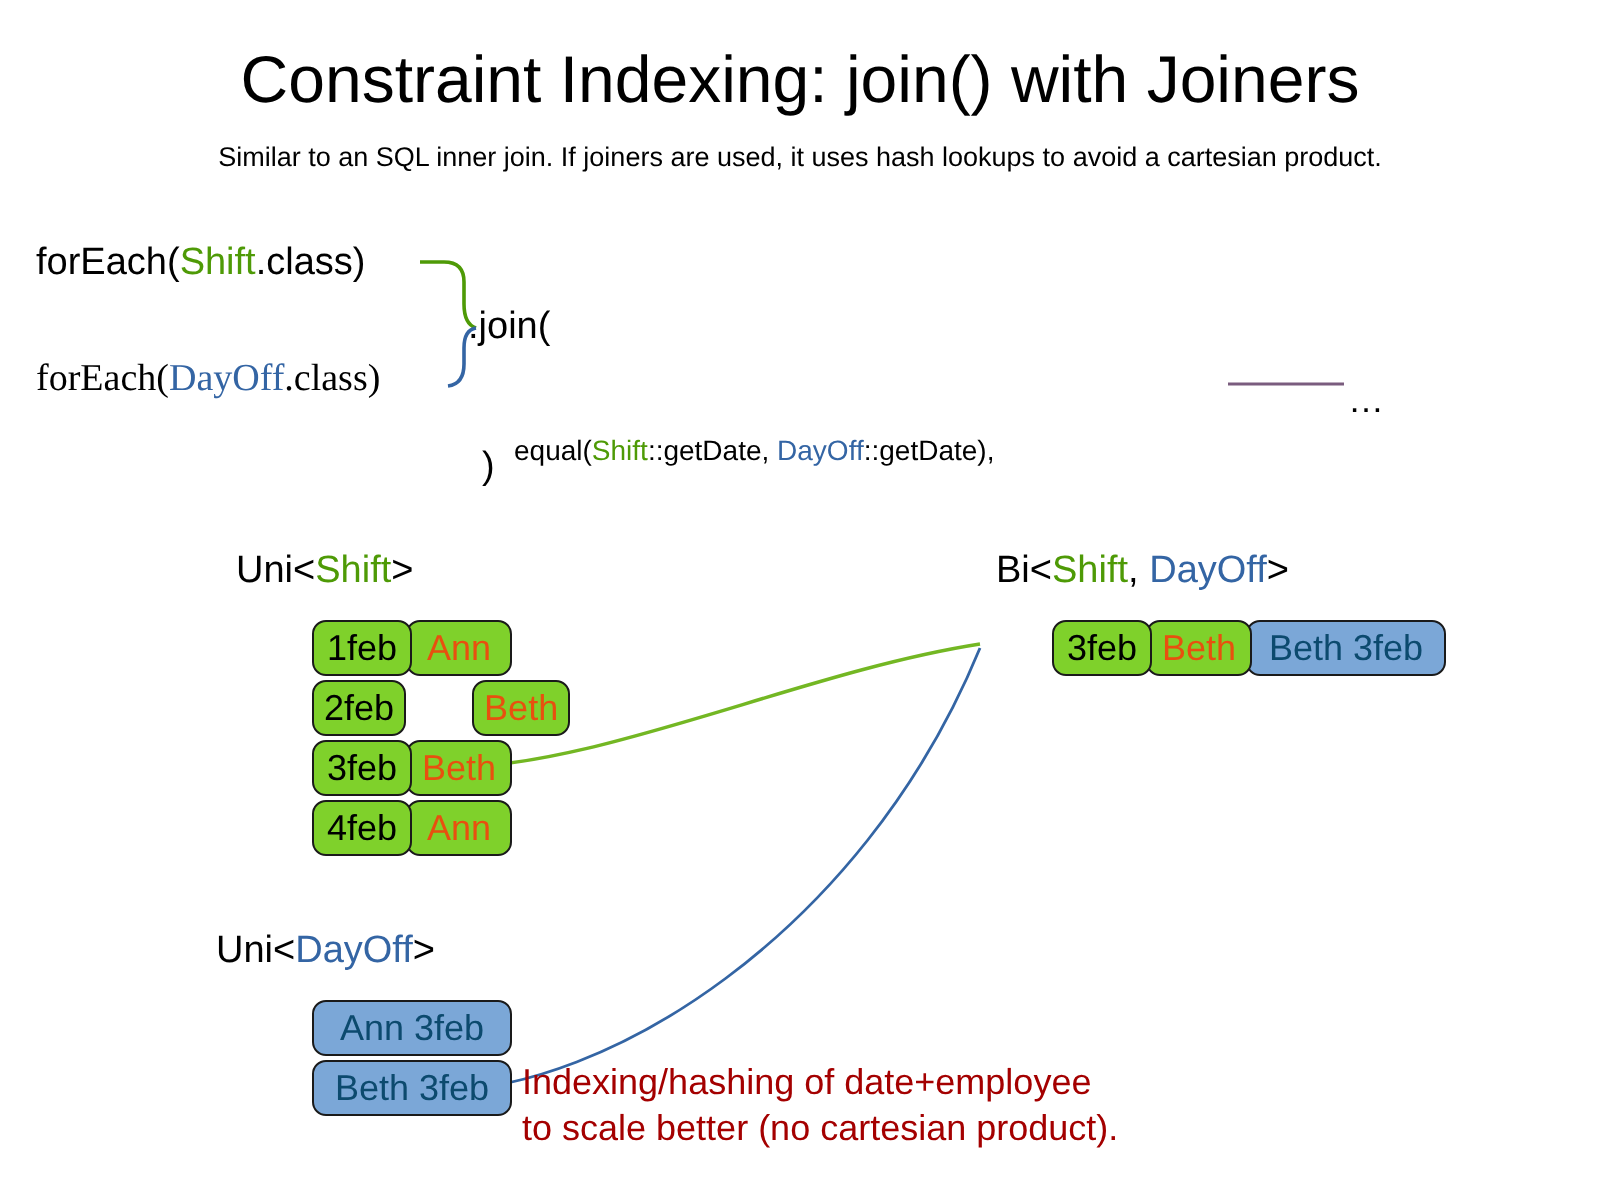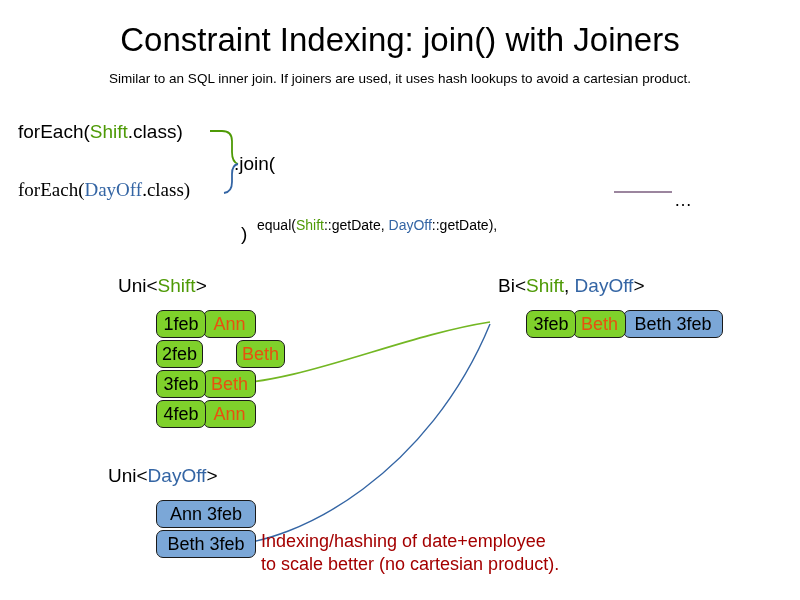--- a/index.html
+++ b/index.html
@@ -99,21 +99,21 @@
     justify-content: center;
     font-size: 18px;
     line-height: 20px;
     white-space: nowrap;
     padding: 0 5px;
   }
   .cell.green { background: #7FD12B; }
   .cell.blue  { background: #7BA7D7; }
   .cell.date  { color: #000000; }
   .cell.name  { color: #E8500F; }
-  .cell.plain { color: #000000; }
+  .cell.plain { color: #0c4a6e; }
   
   .seg-first { margin-right: -3px; z-index: 2; }
   .seg-mid   { margin-right: -3px; z-index: 1; }
   
   .us-row { left: 120px; width: 100px; }
   .us-row .cell.date { width: 50px; }
   .us-row .cell.name { width: 53px; }
   .us-r1 { top: 310px; }
   .us-r2 { top: 340px; gap: 36px; }
   .us-r3 { top: 370px; }

